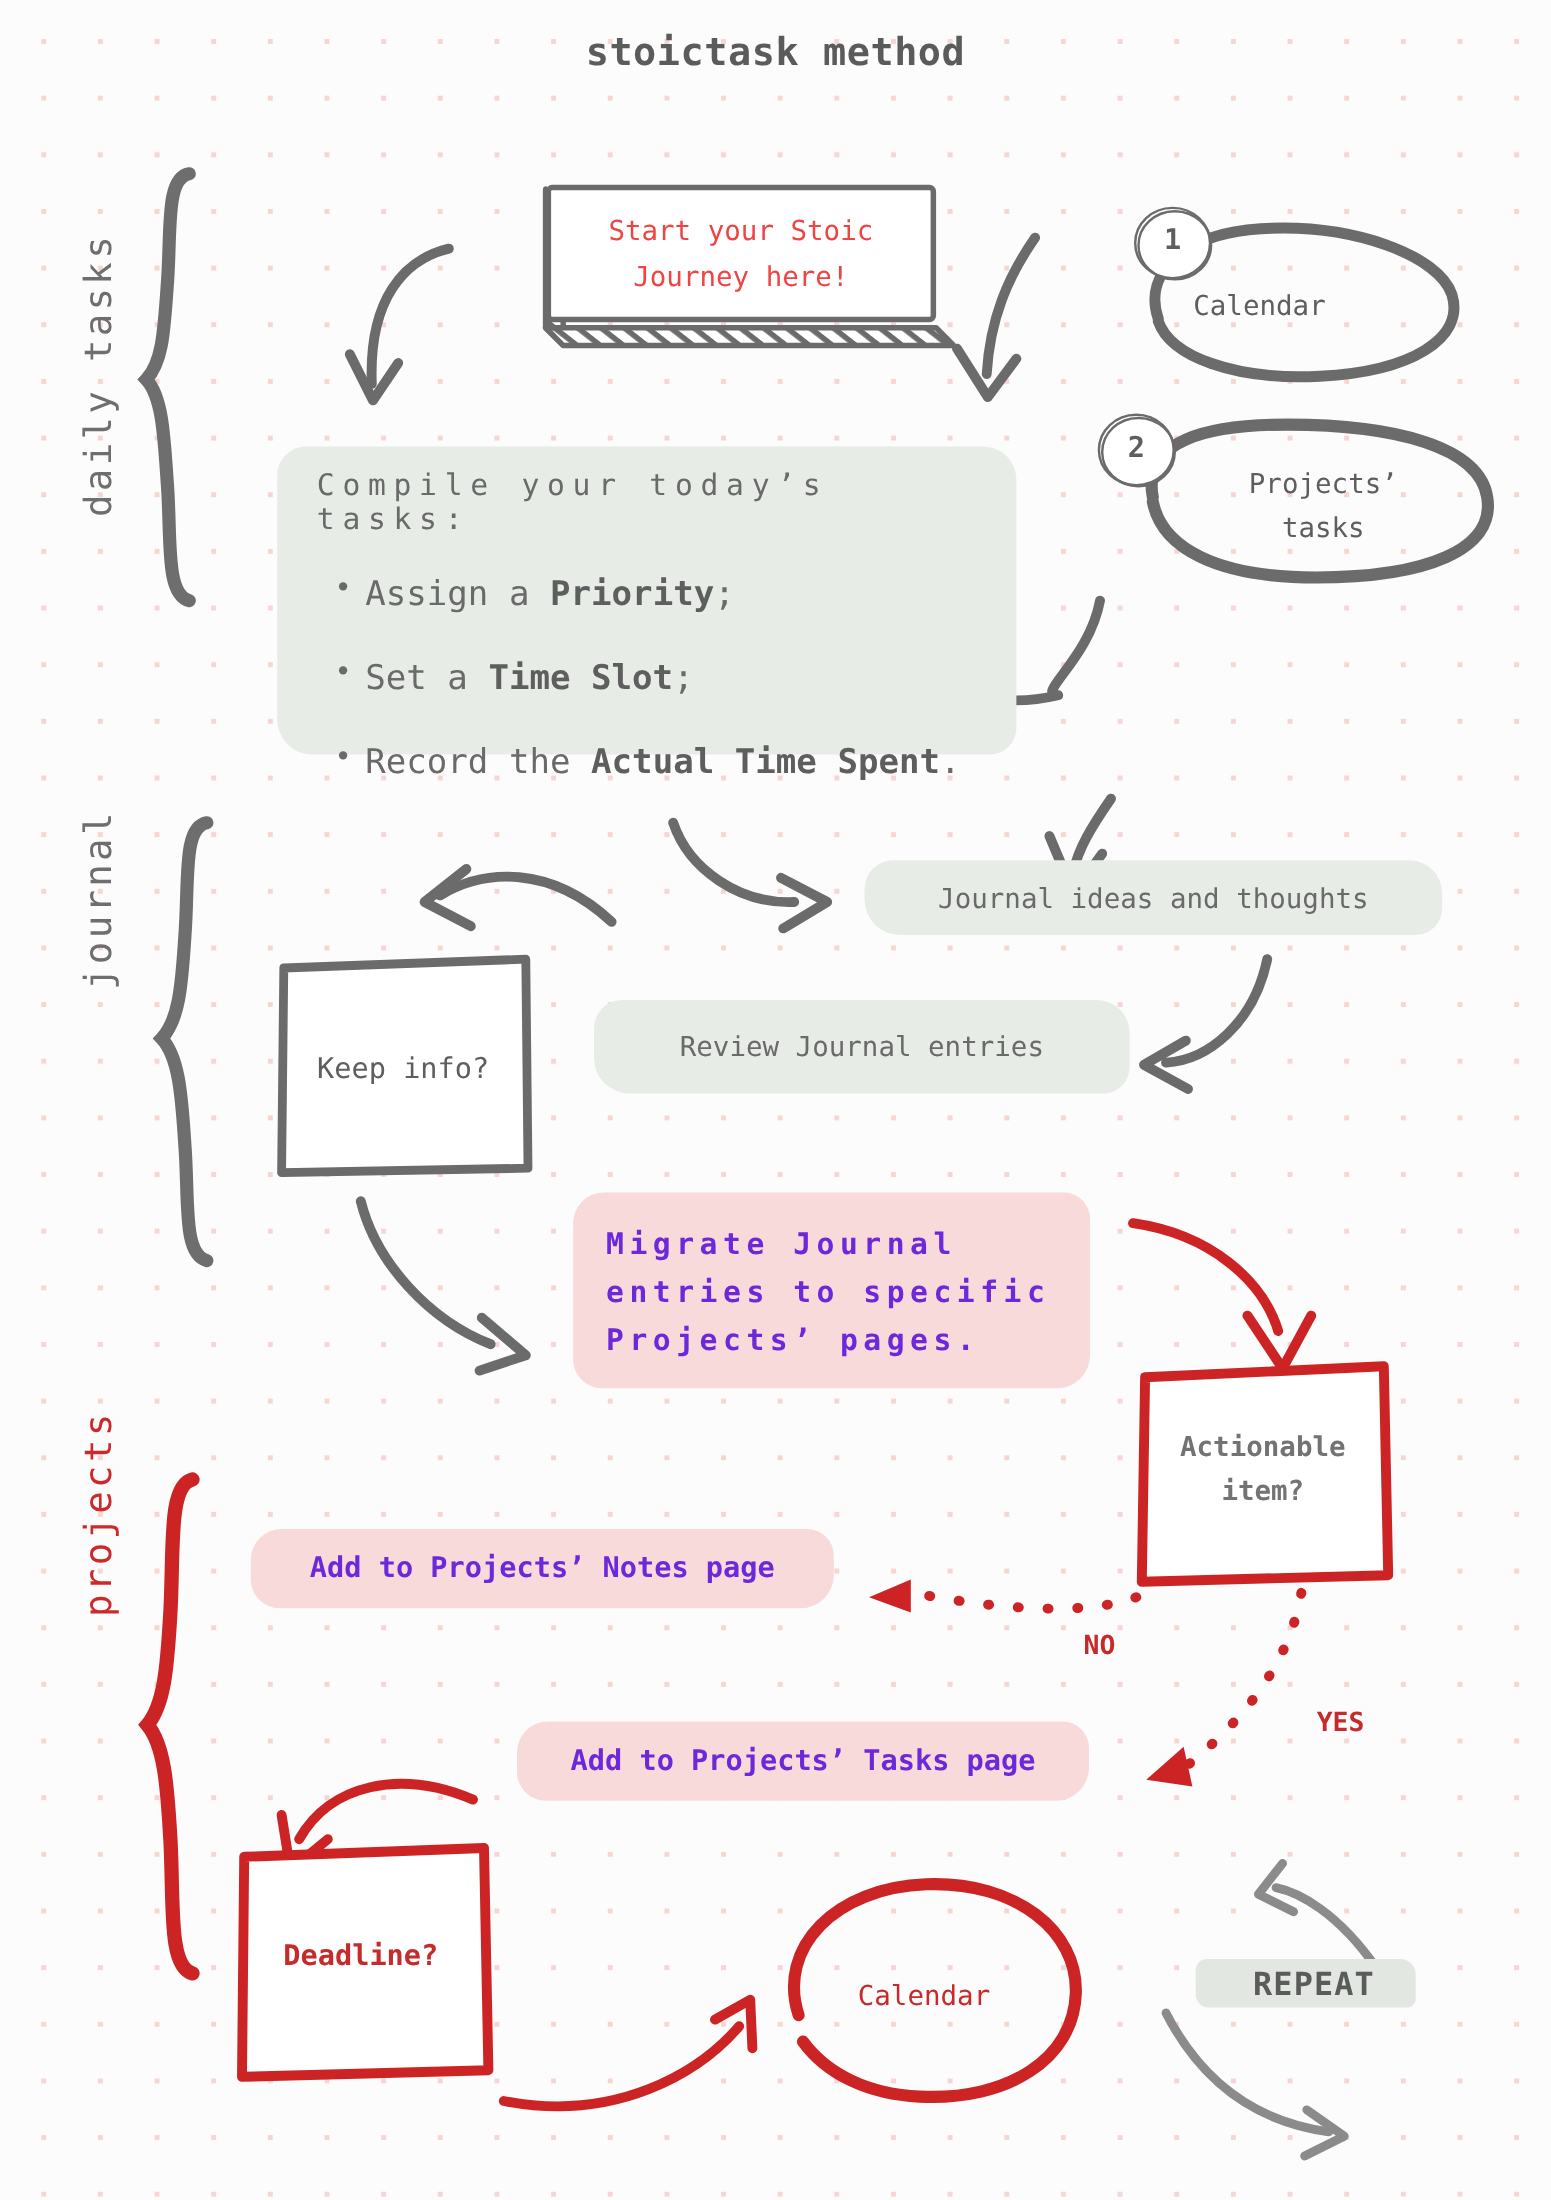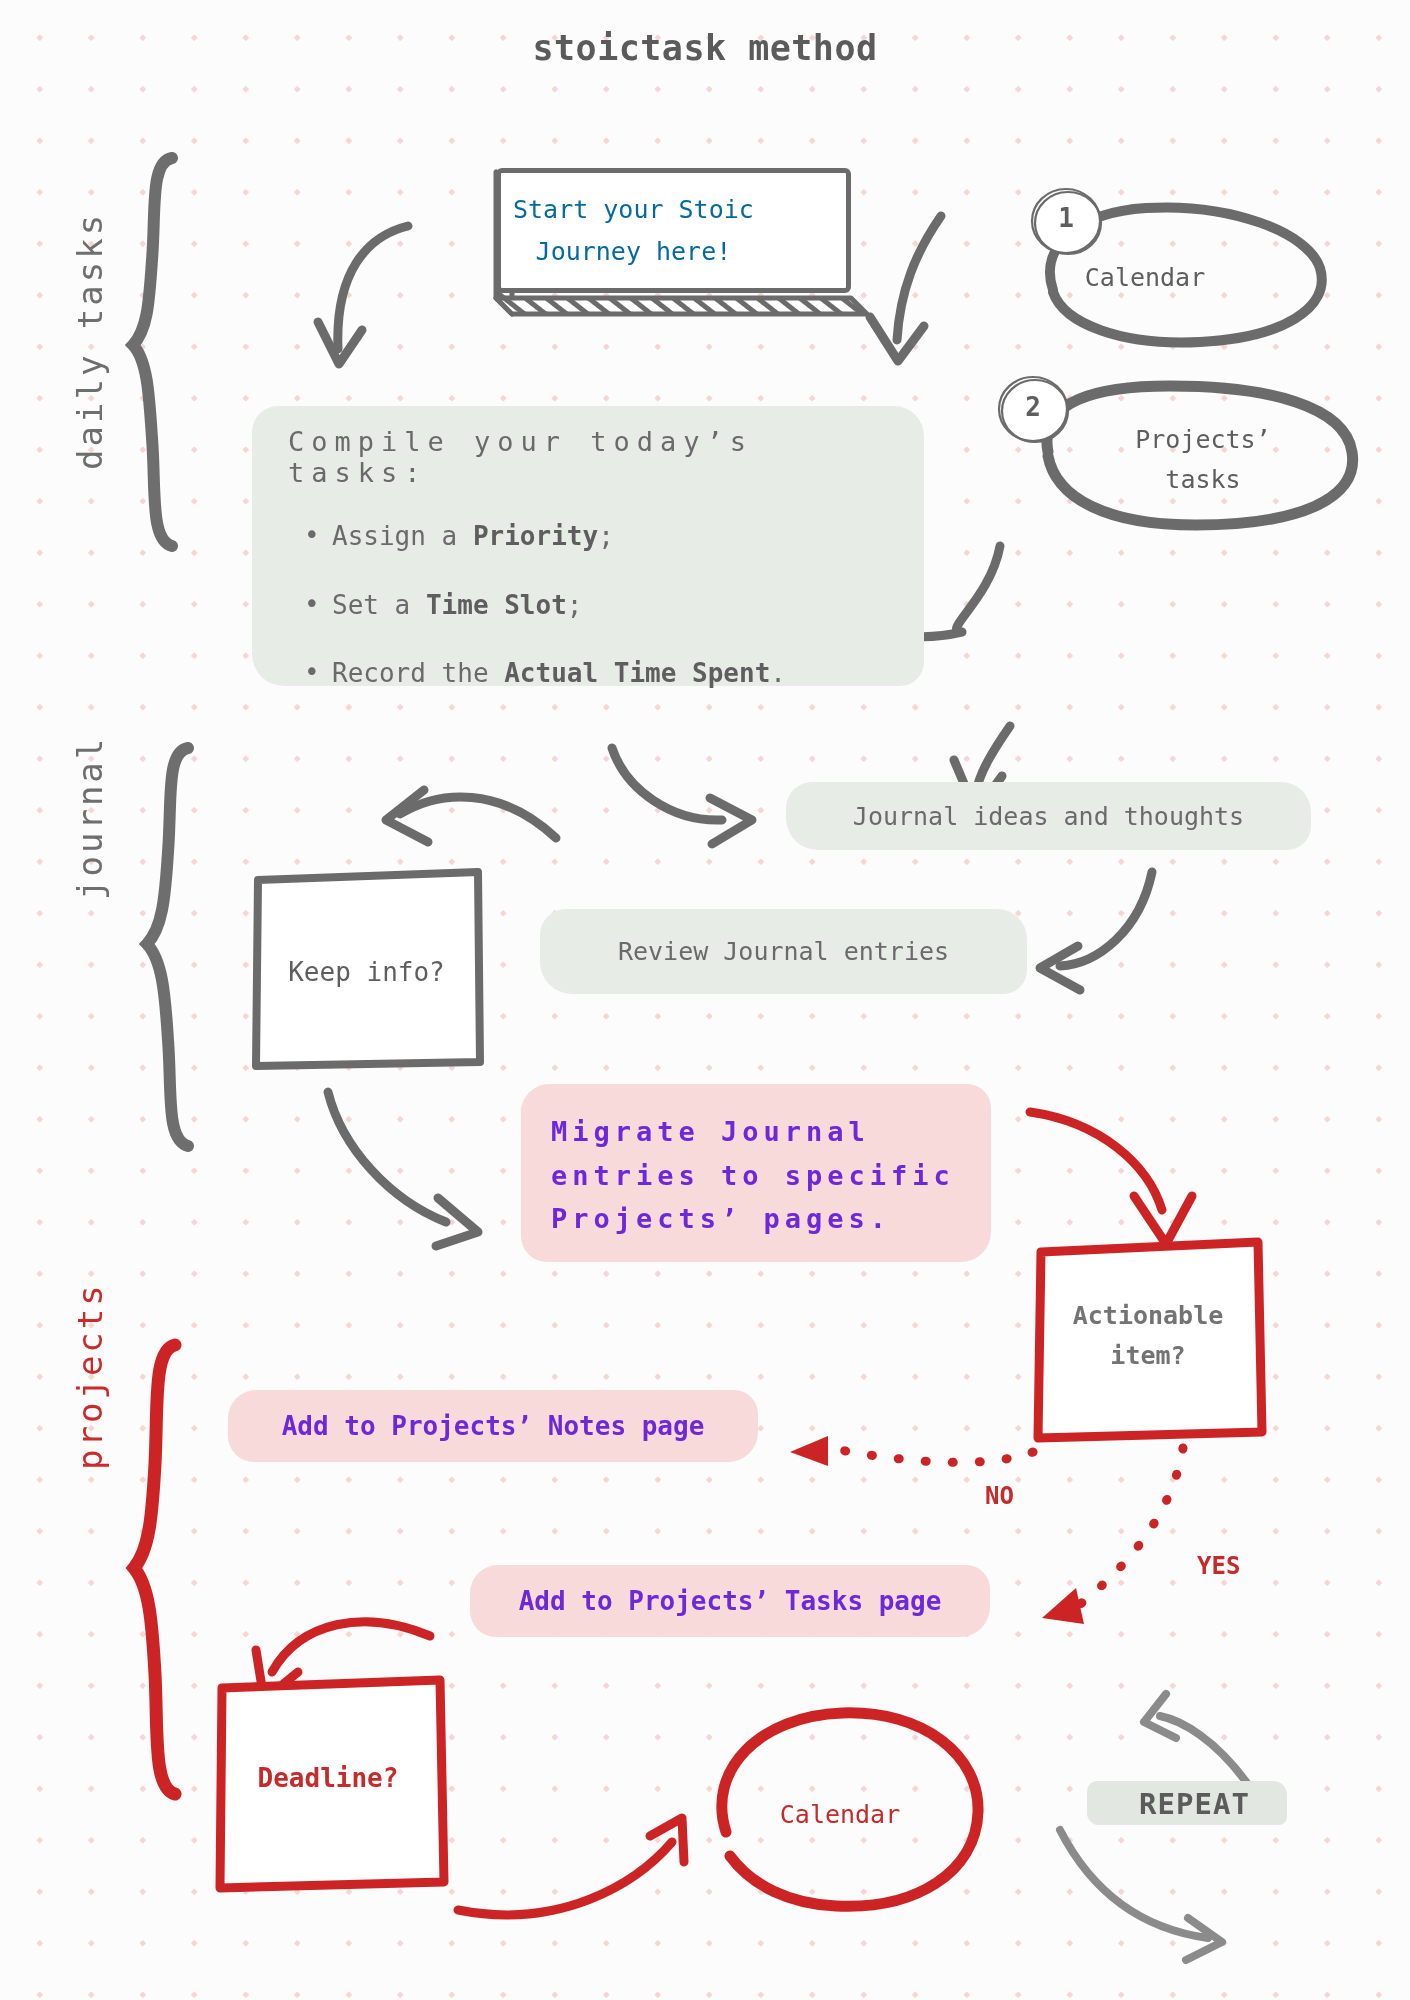--- a/index.html
+++ b/index.html
@@ -48,35 +48,35 @@
   .redbox{
     background:#f8dada;
     border-radius:28px 24px 30px 26px;
     color:#6d28d9;
   }
 
   
   #startcard{
     left:496px;top:168px;width:355px;height:125px;
     background:#fff;border:5px solid #6b6b6b;border-radius:6px;
-    display:flex;align-items:center;
-    text-align:center;color:#0369a1;font-size:25px;line-height:1.65;
+    display:flex;align-items:center;justify-content:center;
+    text-align:center;color:#ef4444;font-size:25px;line-height:1.65;
     z-index:4;
   }
   #startcard .inner{padding:0 12px;}
 
   
   #compile{
     left:252px;top:406px;width:672px;height:280px;
     padding:20px 34px 20px 36px;
     z-index:3;
   }
   #compile .head{font-size:27px;letter-spacing:7px;color:#6a6a6a;margin-bottom:12px;}
   #compile ul{margin:0;padding:0 0 0 44px;list-style:none;}
-  #compile li{font-size:26px;line-height:1.56;color:#6a6a6a;position:relative;margin-top:28px;}
+  #compile li{font-size:31px;line-height:1.56;color:#6a6a6a;position:relative;margin-top:28px;}
   #compile li:before{content:"•";position:absolute;left:-28px;top:-1px;font-size:26px;color:#6a6a6a;}
   #compile b{font-weight:700;color:#5e5e5e;}
 
   #journal-ideas{
     left:786px;top:782px;width:525px;height:68px;
     display:flex;align-items:center;justify-content:center;
     font-size:25px;
   }
   #review-entries{
     left:540px;top:909px;width:487px;height:85px;

